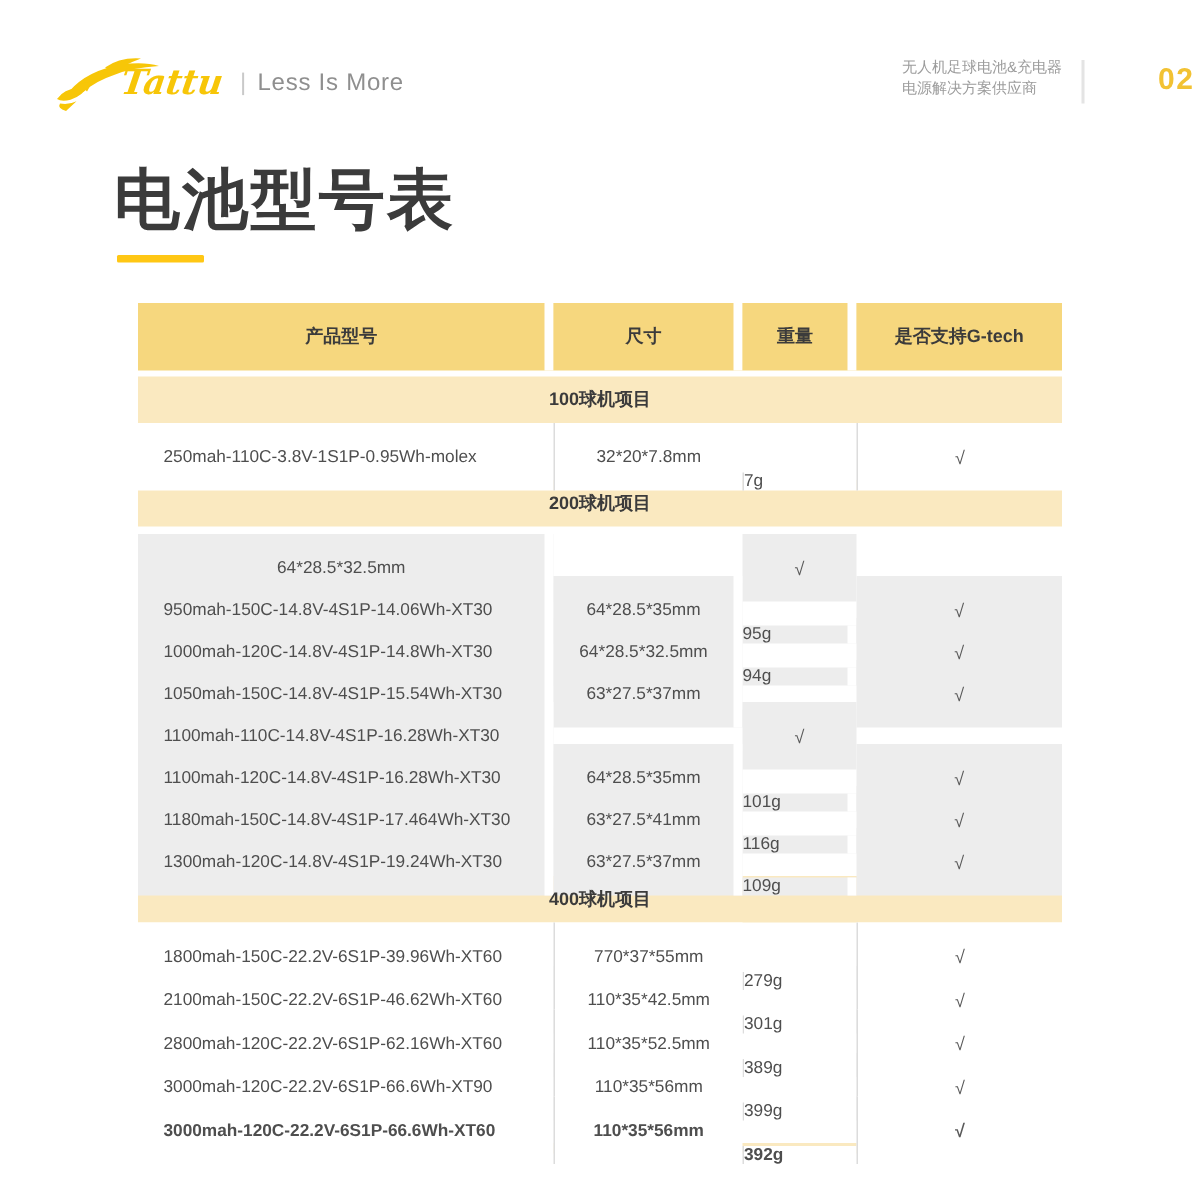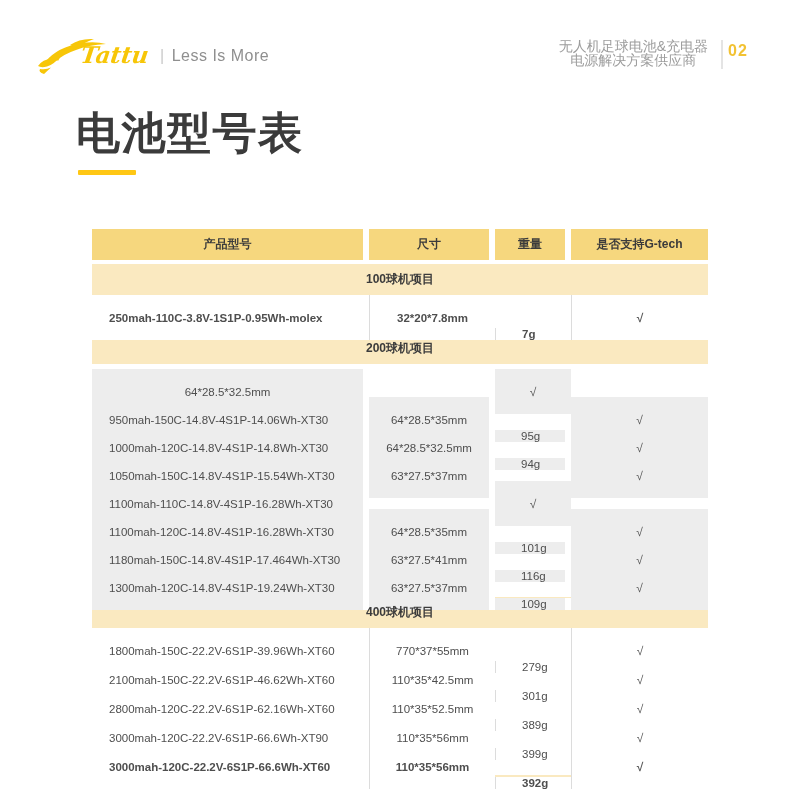--- a/index.html
+++ b/index.html
@@ -15,50 +15,50 @@
   }
   html,body{margin:0;padding:0;}
   body{
     width:800px;height:800px;position:relative;background:#ffffff;
     font-family:"Liberation Sans",sans-serif;overflow:hidden;
   }
   
   .logo{position:absolute;left:36px;top:33px;width:130px;height:42px;}
   .tagline{position:absolute;left:160px;top:47px;font-size:16px;color:#8f8f8f;letter-spacing:.5px;}
   .tagline .bar{color:#c9c9c9;margin-right:7px;}
-  .hdr-right{position:absolute;right:92px;top:39px;text-align:center;
-    font-size:14px;line-height:14px;color:var(--text-muted);}
+  .hdr-right{position:absolute;right:92px;top:39px;text-align:left;
+    font-size:10px;line-height:14px;color:var(--text-muted);}
   .hdr-divider{position:absolute;left:721px;top:40px;width:2px;height:29px;background:#e4e4e4;}
-  .page-num{position:absolute;left:728px;top:42px;font-size:16px;font-weight:bold;
+  .page-num{position:absolute;left:772px;top:42px;font-size:20px;font-weight:bold;
     color:#f2c233;letter-spacing:1px;}
   
   .title{position:absolute;left:76px;top:104px;font-size:44px;font-weight:800;
     color:var(--text-dark);letter-spacing:1.5px;}
   .title-underline{position:absolute;left:78px;top:170px;width:58px;height:4.5px;
     background:var(--accent-yellow);border-radius:1px;}
   
   .table{position:absolute;left:92px;top:202px;width:616px;}
   .trow{display:grid;grid-template-columns:277px 126px 76px 137px;}
-  .thead{height:31px;margin-bottom:4px;margin-top:27px;}
+  .thead{height:45px;margin-bottom:4px;}
   .thead .cell{
     background:var(--header-fill);display:flex;align-items:center;justify-content:center;
     font-size:12px;font-weight:bold;color:var(--text-dark);
   }
   .thead .cell:not(:last-child){border-right:6px solid #fff;}
   .band{height:31px;background:var(--band-fill);display:flex;align-items:center;
     justify-content:center;font-size:12px;font-weight:bold;color:var(--text-dark);}
   .section-rows.row-blocks{margin-top:5px;margin-bottom:4px;}
   .cell{display:flex;align-items:center;font-size:11.5px;color:var(--text-body);}
   .row-lines .cell{background:#fff;}
   .row-lines .cell + .cell{border-left:1px solid var(--line-gray);}
   .row-blocks .cell{background:var(--row-gray);}
   .row-blocks .cell:not(:last-child){border-right:6px solid #fff;}
   .c-model{justify-content:flex-start;padding-left:17px;}
   .c-size{justify-content:center;}
-  .c-weight{justify-content:flex-start;padding-left:26px;margin-top:33px;}
+  .c-weight{justify-content:flex-start;margin-top:33px;}
   .c-check{justify-content:center;color:#5a5a5a;font-size:12px;}
   .footer-strip{height:7px;background:var(--band-fill);margin-top:2px;}
 </style>
 </head>
 <body>
 
 <div class="logo">
   <svg viewBox="0 0 130 42" width="130" height="42">
     <g fill="#f7c608">
 
@@ -87,21 +87,21 @@
 <div class="table">
   <div class="trow thead">
     <div class="cell">产品型号</div>
     <div class="cell">尺寸</div>
     <div class="cell">重量</div>
     <div class="cell">是否支持G-tech</div>
   </div>
   <div id="table-body">
       <div class="band">100球机项目</div>
       <div class="section-rows row-lines">
-        <div class="trow" style="height: 38px; font-weight: bold;">
+        <div class="trow" style="height: 38px;">
           <div class="cell c-model">250mah-110C-3.8V-1S1P-0.95Wh-molex</div>
           <div class="cell c-size">32*20*7.8mm</div>
           <div class="cell c-weight">7g</div>
           <div class="cell c-check">√</div>
         </div>
       </div>
       <div class="band">200球机项目</div>
       <div class="section-rows row-blocks">
         <div class="trow" style="height: 28px;">
           <div class="cell c-size">64*28.5*32.5mm</div>

